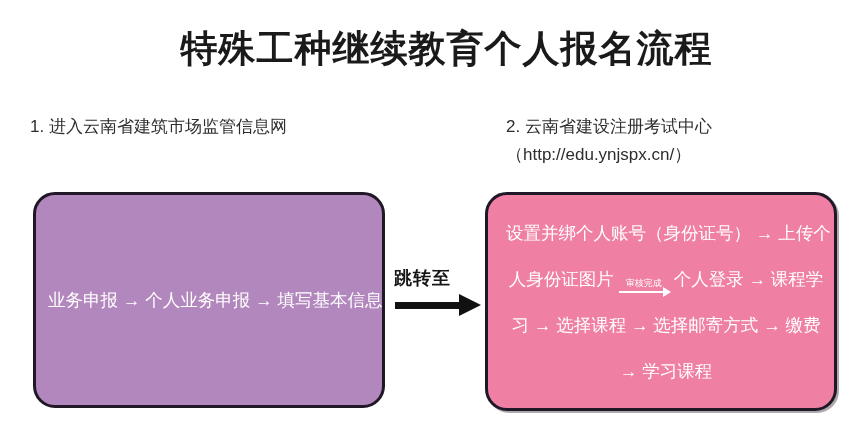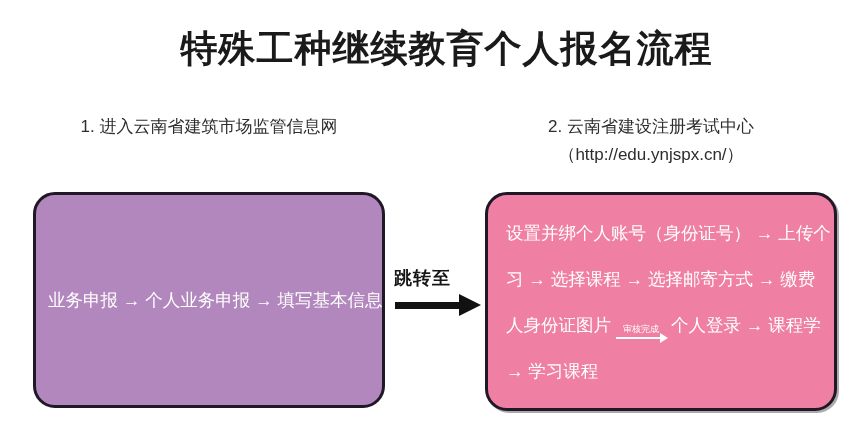--- a/index.html
+++ b/index.html
@@ -12,30 +12,29 @@
   }
   .page-title {
     position:absolute; top:24px; left:0; width:865px;
     text-align:center;
     font-size:37px; font-weight:700; color:#1a1a1a;
     letter-spacing:1px;
     padding-left:28px;
   }
   .step-heading {
     position:absolute; top:113px; width:358px;
-    text-align:center;
     font-size:17px; line-height:28px; color:#2d2d2d;
   }
   .step-heading.left  { left:30px; }
-  .step-heading.right { left:472px; }
+  .step-heading.right { left:506px; }
   .flow-box {
     position:absolute; top:192px;
     border:3px solid #211827; border-radius:22px;
     display:flex; flex-direction:column; justify-content:center;
-    color:#ffffff; font-size:17.5px; line-height:46px;
+    color:#ffffff; font-size:17.5px; line-height:46px;text-align:center;
   }
   .flow-box .box-line { white-space:nowrap; }
   .box-step1 {
     left:33px; width:352px; height:216px;
     background:#b287bd;
     padding:0 10px 0 12px;
   }
   .box-step2 {
     left:485px; width:352px; height:219px;
     background:#ef7fa3;
@@ -92,21 +91,21 @@
   <div class="head"></div>
 </div>
 
 <div class="step-heading right">
   <div>2. 云南省建设注册考试中心</div>
   <div>（http://edu.ynjspx.cn/）</div>
 </div>
 
 <div class="flow-box box-step2">
   <div class="box-line">设置并绑个人账号（身份证号） → 上传个</div>
-  <div class="box-line">习 → 选择课程 → 选择邮寄方式 → 缴费</div>
   <div class="box-line">
     <span>人身份证图片</span><span class="annotated-arrow">
       <span class="aa-label">审核完成</span>
       <span class="aa-line"></span>
     </span><span>个人登录 → 课程学</span>
   </div>
+  <div class="box-line">习 → 选择课程 → 选择邮寄方式 → 缴费</div>
   <div class="box-line">→ 学习课程</div>
 </div>
 
 </body></html>

